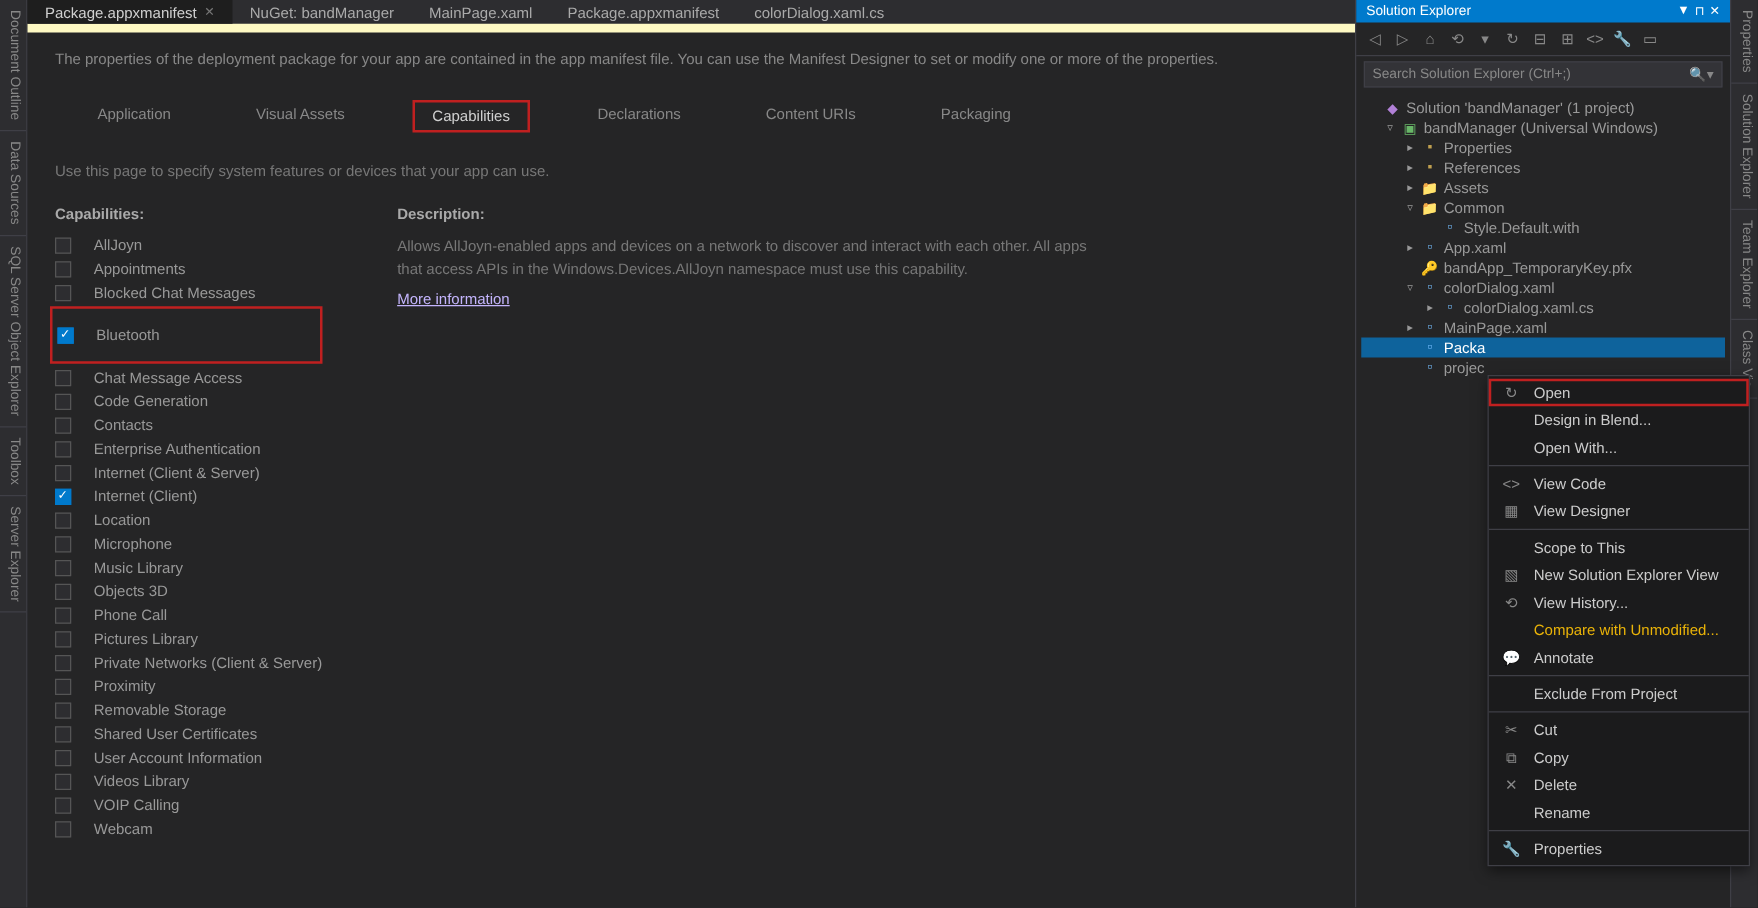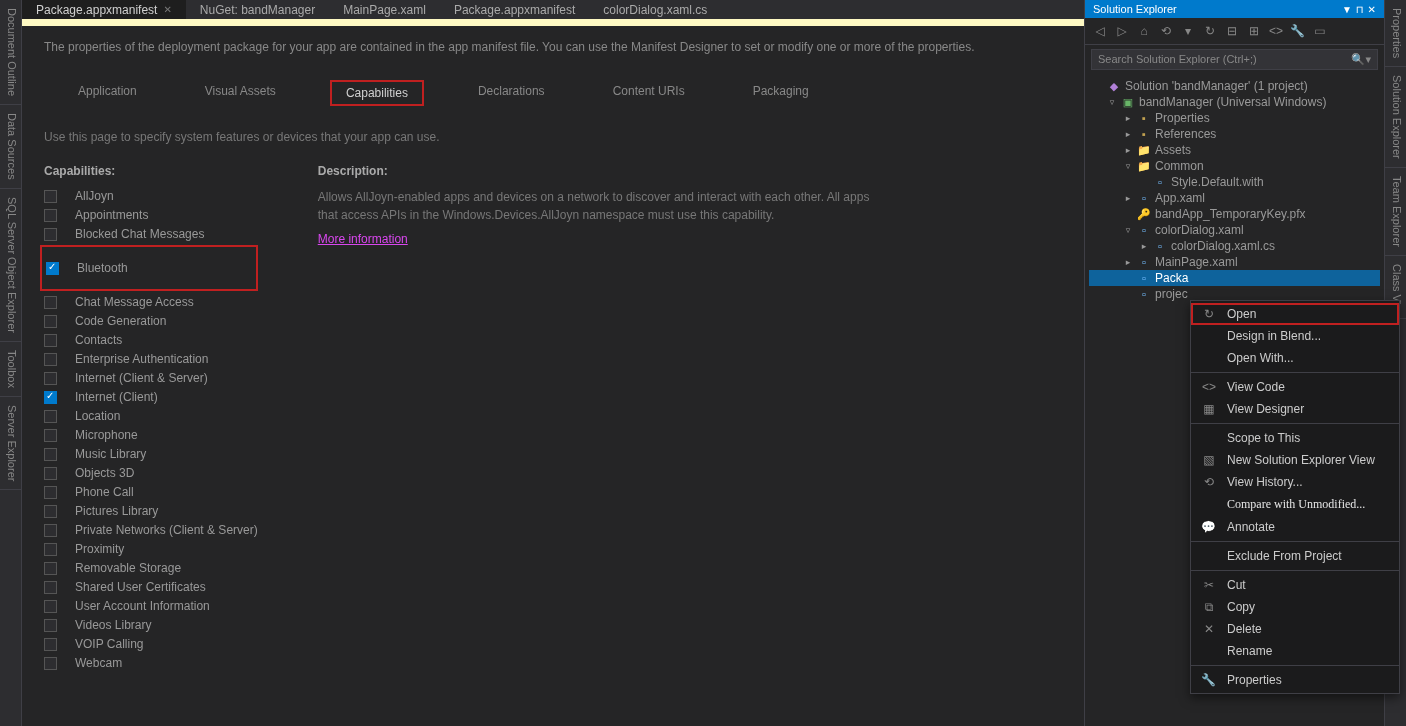--- a/index.html
+++ b/index.html
@@ -67,21 +67,21 @@
   position: relative;
 }
 .cap-item input[type=checkbox]:checked { background: #007acc; border-color: #007acc; }
 .cap-item input[type=checkbox]:checked::after {
   content: "✓"; position: absolute; top: -2px; left: 1px; color: #fff; font-size: 10px;
 }
 .cap-item.highlighted { border: 2px solid #c02020; padding: 14px 4px; margin-left: -4px; }
 .cap-label { color: #999; font-size: 12px; }
 .desc-col { max-width: 560px; }
 .desc-text { color: #777; line-height: 1.5; margin-bottom: 8px; }
-.more-link { color: #d946ef; text-decoration: underline; cursor: pointer; }
+.more-link { color: #c4b5fd; text-decoration: underline; cursor: pointer; }
 
 .solution-panel {
   width: 300px;
   background: #252526;
   border-left: 1px solid #3f3f46;
   display: flex;
   flex-direction: column;
 }
 .panel-title {
   background: #007acc;
@@ -157,21 +157,21 @@
 .ctx-item {
   display: flex;
   align-items: center;
   gap: 10px;
   padding: 4px 10px;
   color: #ccc;
   font-size: 12px;
   cursor: pointer;
 }
 .ctx-item .ci-icon { width: 16px; text-align: center; color: #888; font-size: 12px; }
-.ctx-item.disabled { color: #e5e5e5; font-family: Liberation Serif, serif; }
+.ctx-item.disabled { color: #eab308; }
 .ctx-item.highlighted { border: 2px solid #c02020; padding: 2px 8px; }
 .ctx-sep { height: 1px; background: #3f3f46; margin: 3px 0; }
 </style>
 </head>
 <body>
 
 <div class="workspace">
   <div class="left-rail" id="left-rail">
       <div class="rail-tab">Document Outline</div>
       <div class="rail-tab">Data Sources</div>

